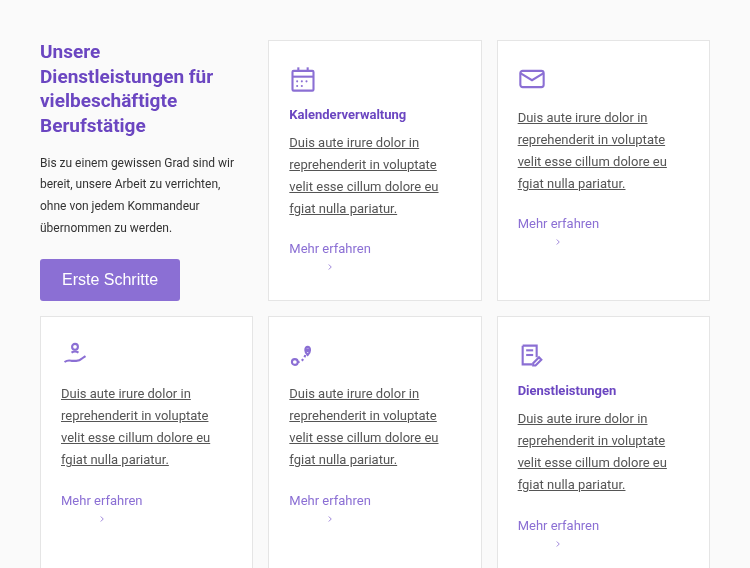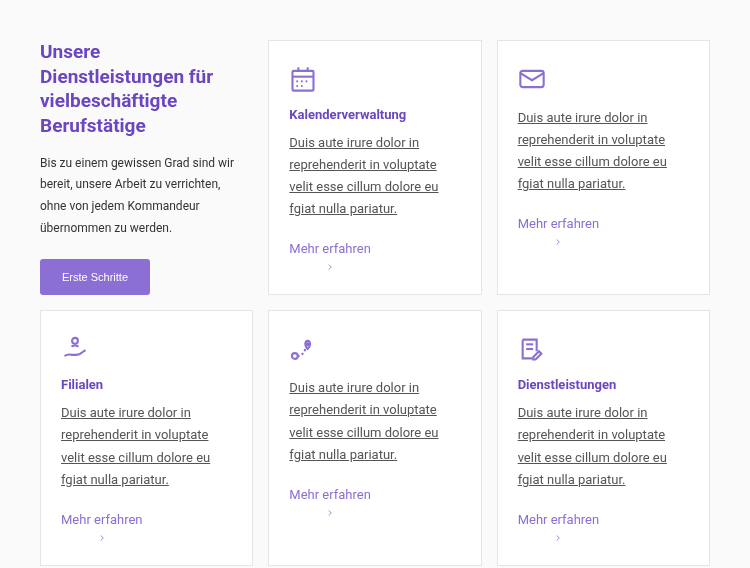--- a/index.html
+++ b/index.html
@@ -32,21 +32,21 @@
       color: #333;
       font-size: 12px;
       line-height: 1.8;
       margin-bottom: 20px;
     }
     .btn {
       background: #8b6fd4;
       color: white;
       border: none;
       padding: 12px 22px;
-      font-size: 11px;
+      font-size: 16px;
       border-radius: 3px;
       cursor: pointer;
     }
     .card {
       background: white;
       border: 1px solid #e5e5e5;
       padding: 24px 20px;
     }
     .card-icon {
       width: 28px;
@@ -146,21 +146,20 @@
   </div>
 
   <div class="card">
     <div class="card-icon">
       <svg viewBox="0 0 24 24">
           <circle cx="12" cy="5" r="2.5"></circle>
           <path d="M9 10 Q12 8 15 10"></path>
           <path d="M3 18 Q6 16 9 17 L13 17 Q16 17 18 15 L21 13"></path>
         </svg>
     </div>
-    <h3>Filialen</h3>
     <p>Duis aute irure dolor in reprehenderit in voluptate velit esse cillum dolore eu fgiat nulla pariatur.</p>
     <a href="#" class="card-link">
       <span>Mehr erfahren</span>
       <span class="card-link-chevron"><svg viewBox="0 0 24 24">
             <polyline points="9 18 15 12 9 6"></polyline>
           </svg></span>
     </a>
   </div>
 
   <div class="card">

